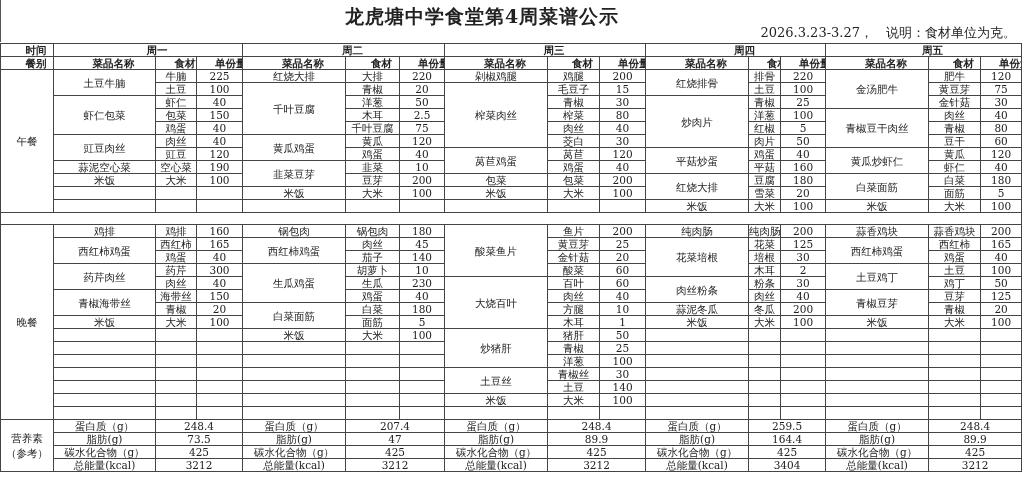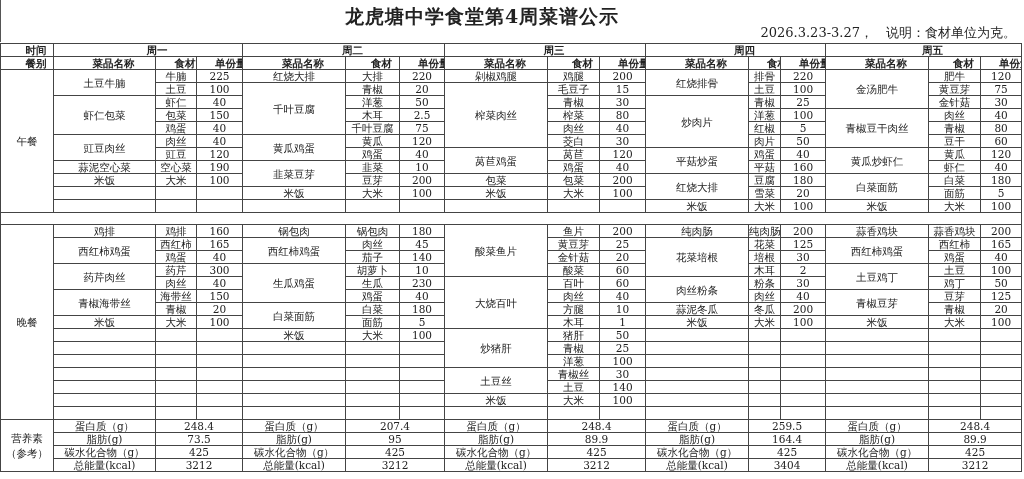--- a/index.html
+++ b/index.html
@@ -475,21 +475,21 @@
         <td colspan="2">248.4</td>
         <td>蛋白质（g）</td>
         <td colspan="2">259.5</td>
         <td>蛋白质（g）</td>
         <td colspan="2">248.4</td>
       </tr>
       <tr>
         <td>脂肪(g)</td>
         <td colspan="2">73.5</td>
         <td>脂肪(g)</td>
-        <td colspan="2">95</td>
+        <td colspan="2">47</td>
         <td>脂肪(g)</td>
         <td colspan="2">89.9</td>
         <td>脂肪(g)</td>
         <td colspan="2">164.4</td>
         <td>脂肪(g)</td>
         <td colspan="2">89.9</td>
       </tr>
       <tr>
         <td>碳水化合物（g）</td>
         <td colspan="2">425</td>

